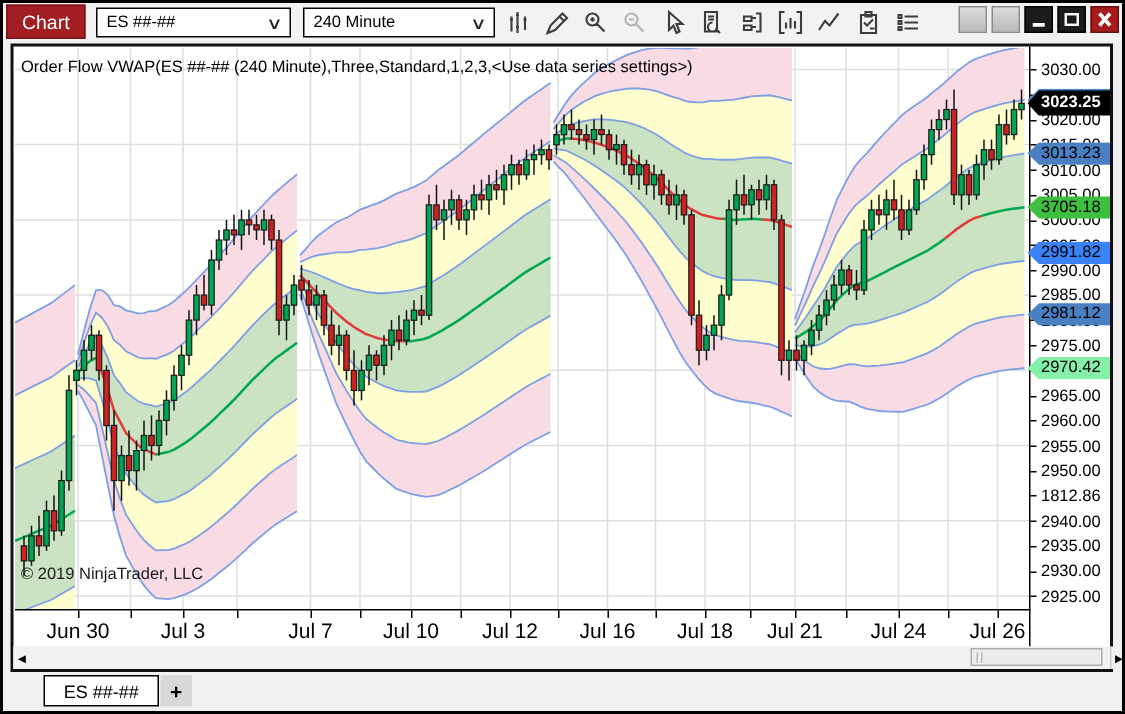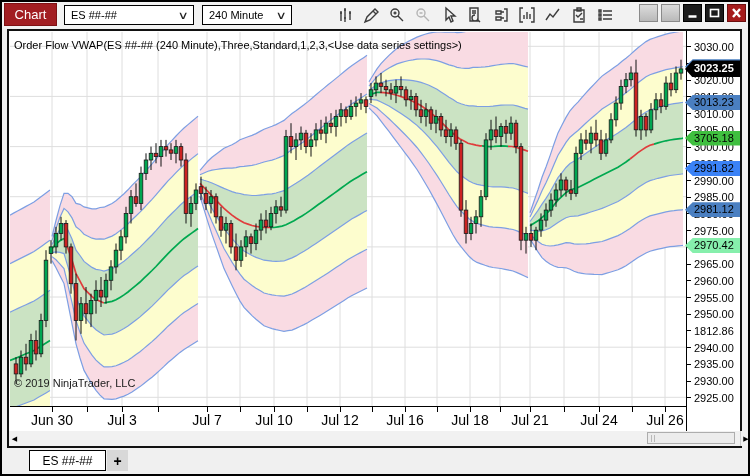--- a/index.html
+++ b/index.html
@@ -3,21 +3,21 @@
 <meta charset="utf-8">
 <style>
   html,body{margin:0;padding:0;background:#888;}
   *{box-sizing:border-box;font-family:"Liberation Sans",sans-serif;}
   #window{position:relative;width:750px;height:476px;background:#F0F0F0;border:2px solid #000;overflow:hidden;}
   
   #titlebar{position:absolute;left:0;top:0;width:100%;height:26px;background:#F2F2F2;}
   #app-badge{position:absolute;left:2px;top:1px;width:53px;height:23px;background:#A21E22;border:1px solid #7E1114;color:#FFF;font-size:13px;display:flex;align-items:center;justify-content:center;}
   .dropdown{position:absolute;top:3px;height:20px;background:#FFF;border:1px solid #000;font-size:11px;display:flex;align-items:center;padding:0 6px;color:#000;cursor:default;}
   #instrument-dd{left:62px;width:130px;}
-  #interval-dd{left:200px;width:90px;}
+  #interval-dd{left:200px;width:128px;}
   .dd-chevron{margin-left:auto;font-size:11px;color:#222;transform:scaleX(1.4);}
   #toolbar-icons{position:absolute;left:333px;top:3px;display:flex;gap:7px;}
   .tb-icon{width:19px;height:19px;display:flex;align-items:center;justify-content:center;}
   .tb-icon svg{stroke:#3C3C3C;fill:none;stroke-width:1.4;}
   .tb-icon.disabled svg{stroke:#B4B4B4;}
   #window-buttons{position:absolute;right:2px;top:2px;display:flex;gap:3px;}
   .win-btn{width:19px;height:18px;border:1px solid #8A8A8A;display:flex;align-items:center;justify-content:center;}
   .win-btn.blank{background:linear-gradient(#DCDCDC,#B9B9B9);}
   .win-btn.dark{background:#1B1B1B;border-color:#000;}
   .win-btn.close{background:#A61C1C;border-color:#6E0E0E;}

